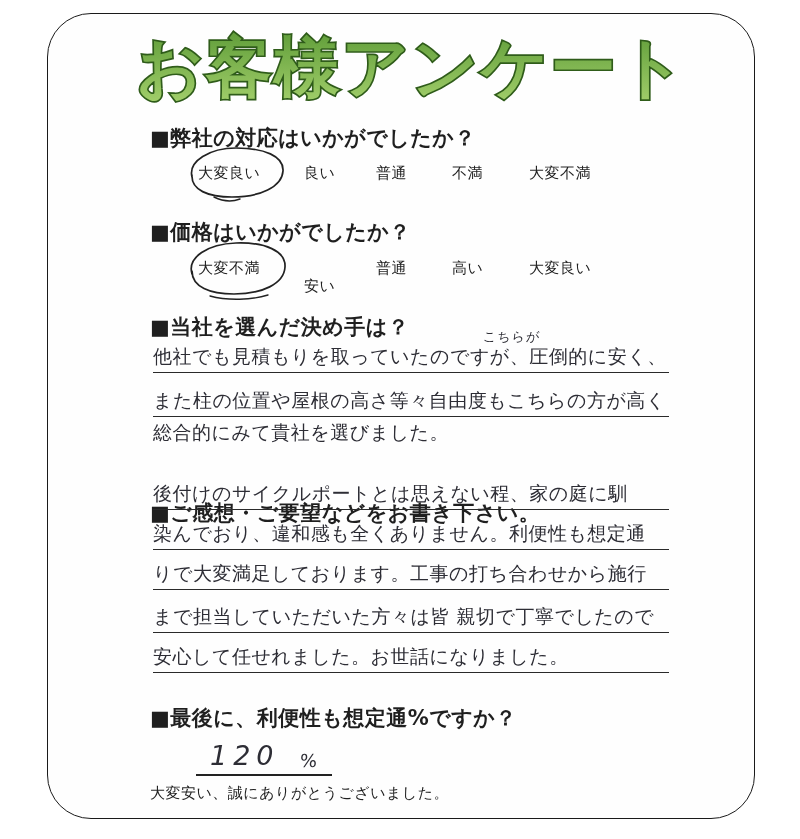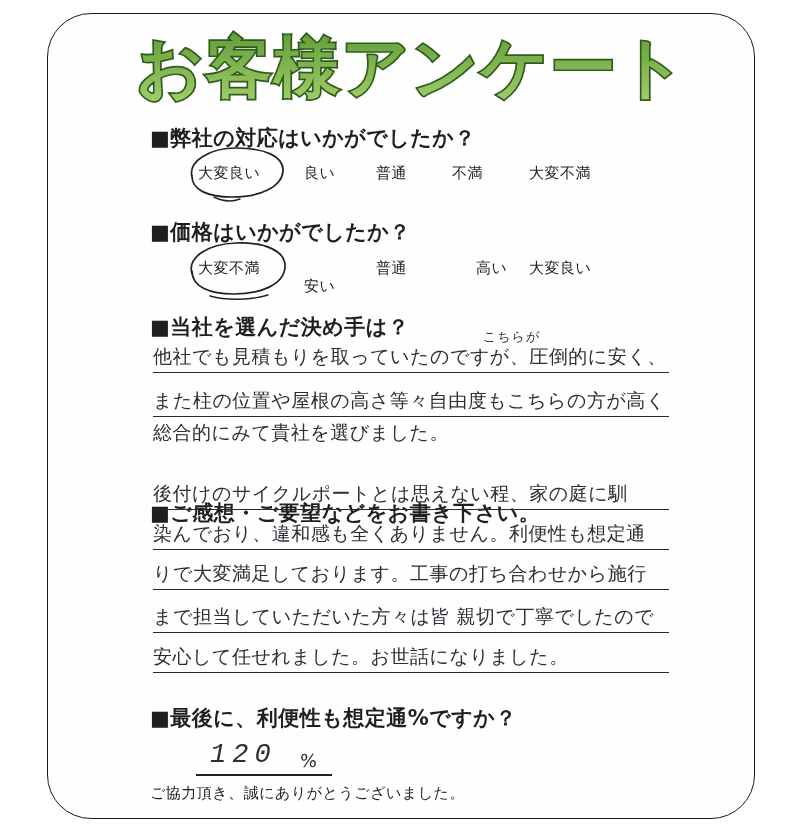--- a/index.html
+++ b/index.html
@@ -36,21 +36,21 @@
     position:absolute;left:153px;width:516px;height:28px;
     border-bottom:1.6px solid #2a2a2a;
   }
   .hw-line.no-rule{border-bottom:none;}
   .insertion{
     position:absolute;font-size:13px;letter-spacing:1px;color:var(--hand-ink);
     transform:skewX(-4deg);white-space:nowrap;
   }
   .sat-value{
     position:absolute;left:210px;top:740px;
-    font-size:27px;font-style:italic;letter-spacing:6px;color:var(--hand-ink);font-family:Liberation Mono, monospace;
+    font-size:27px;font-style:italic;letter-spacing:6px;color:var(--hand-ink);
   }
   .sat-unit{
     position:absolute;left:300px;top:750px;
     font-size:18px;color:var(--hand-ink);transform:skewX(-4deg);
   }
   .sat-rule{
     position:absolute;left:196px;top:774px;width:136px;height:0;
     border-top:2px solid #222;
   }
   .footer-note{
@@ -83,21 +83,21 @@
 <div class="option" style="left:529px;top:164px;">大変不満</div>
 <svg class="circle-svg" style="left:180px;top:143px;" width="114" height="60" viewBox="0 0 114 60">
   <path d="M 12 34 C 8 18, 30 5, 56 5 C 84 5, 104 13, 103 28 C 102 44, 80 54, 52 54 C 28 54, 11 47, 12 32" fill="none" stroke="#222" stroke-width="1.7" stroke-linecap="round"></path>
   <path d="M 34 54 C 42 58, 52 59, 60 56" fill="none" stroke="#222" stroke-width="1.5" stroke-linecap="round"></path>
 </svg>
 
 <div class="q-label" style="left:150px;top:218px;">■価格はいかがでしたか？</div>
 <div class="option" style="left:198px;top:259px;">大変不満</div>
 <div class="option" style="left:304px;top:259px;margin-top:18px;">安い</div>
 <div class="option" style="left:376px;top:259px;">普通</div>
-<div class="option" style="left:452px;top:259px;margin-left:24px;">高い</div>
+<div class="option" style="left:452px;top:259px;">高い</div>
 <div class="option" style="left:529px;top:259px;">大変良い</div>
 <svg class="circle-svg" style="left:180px;top:238px;" width="118" height="64" viewBox="0 0 118 64">
   <path d="M 12 36 C 7 19, 28 6, 56 5 C 85 4, 106 13, 105 29 C 104 46, 82 56, 54 56 C 30 56, 12 49, 12 33" fill="none" stroke="#222" stroke-width="1.7" stroke-linecap="round"></path>
   <path d="M 30 58 C 48 63, 72 62, 88 57" fill="none" stroke="#222" stroke-width="1.4" stroke-linecap="round"></path>
 </svg>
 
 <div class="q-label" style="left:150px;top:313px;">■当社を選んだ決め手は？</div>
 <div class="insertion" style="left:483px;top:328px;">こちらが</div>
 <div class="hw-line" style="top:344px;">
   <span class="hand">他社でも見積もりを取っていたのですが、圧倒的に安く、</span>
@@ -124,13 +124,13 @@
 </div>
 <div class="hw-line" style="top:644px;">
   <span class="hand">安心して任せれました。お世話になりました。</span>
 </div>
 
 <div class="q-label" style="left:150px;top:704px;">■最後に、利便性も想定通%ですか？</div>
 <div class="sat-value">120</div>
 <div class="sat-unit">%</div>
 <div class="sat-rule"></div>
 
-<div class="footer-note">ご協力頂き、誠にありがとうございました。</div>
+<div class="footer-note">大変安い、誠にありがとうございました。</div>
 
 </body></html>

